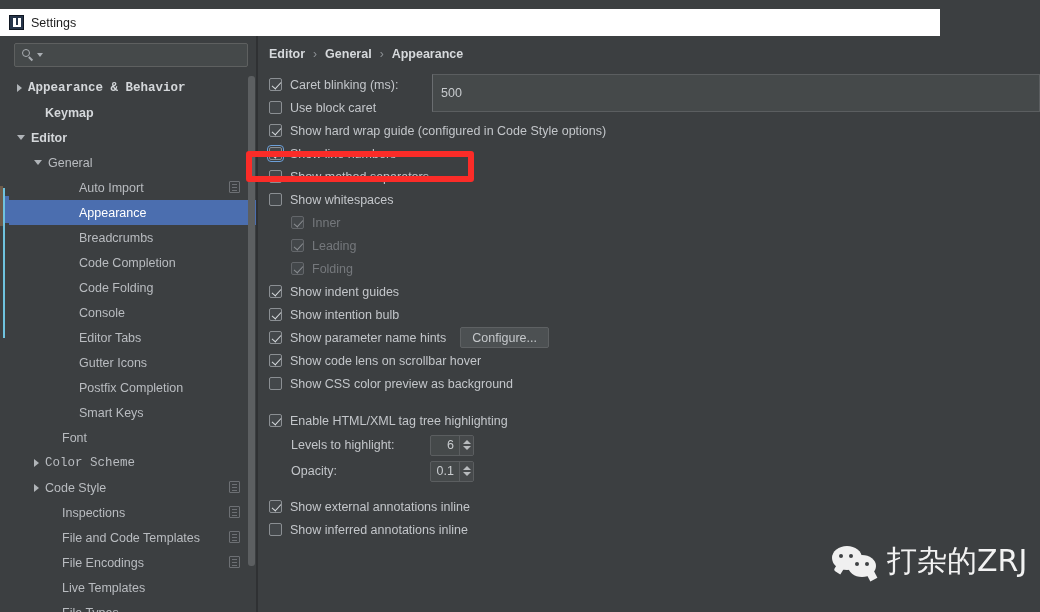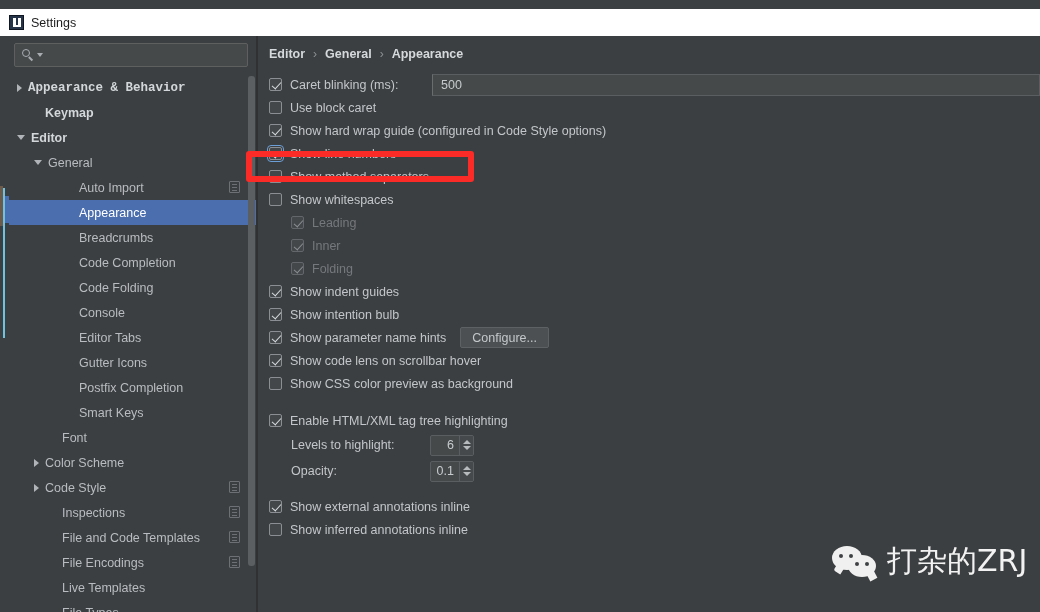--- a/index.html
+++ b/index.html
@@ -29,21 +29,21 @@
   .bg-tab-h { width: 16px; background: #3f3f41; }
   .bg-tab-i { flex: 1; background: #fbfbfb; }
   .bg-cjk {
     position: absolute; left: 676px; top: -13px;
     font-size: 22px; color: #2a2a2a; letter-spacing: 2px;
     font-family: "DejaVu Sans", sans-serif; white-space: nowrap;
   }
 
   
   .titlebar {
-    position: absolute; left: 0; top: 9px; width: 1040px; height: 27px;
+    position: absolute; left: 0; top: 9px; width: 940px; height: 27px;
     background: #ffffff; display: flex; align-items: center;
     padding-left: 9px; gap: 7px;
   }
   .ij-logo {
     width: 15px; height: 15px; background: #26354a;
     border: 1px solid #101722; position: relative; flex: 0 0 auto;
   }
   .ij-logo::before {
     content: ""; position: absolute; left: 3px; top: 2px;
     width: 3px; height: 7px; background: #ffffff;
@@ -187,21 +187,21 @@
     border-width: 0 1.8px 1.8px 0; transform: rotate(42deg);
   }
   .cb.dim { border-color: #63666a; }
   .cb.dim.checked::after { border-color: #8b8e92; }
   .cb.focused { outline: 1px solid #6c9fd8; outline-offset: 1px; }
 
   .opt-label { white-space: nowrap; }
 
   
   .caret-field {
-    position: absolute; left: 163px; top: 1px; right: 0px; height: 22px;
+    position: absolute; left: 163px; top: 1px; right: 0px; height: 38px;
     background: #45494a; border: 1px solid #5b5e60; border-left: 1px solid #6a6d70;
     display: flex; align-items: center; padding-left: 8px;
     font-size: 12.5px; color: #c8cbce;
   }
 
   .configure-btn {
     margin-left: 14px; height: 21px; padding: 0 11px;
     background: #4c5052; border: 1px solid #5e6163; border-radius: 2px;
     color: #c5c8cb; font-size: 12.5px; display: flex; align-items: center;
     font-family: "Liberation Sans", sans-serif; cursor: default;
@@ -364,21 +364,21 @@
             <span style="margin-left: 6px;">Postfix Completion</span>
           </div>
           <div class="tree-row" style="padding-left: 59px;">
             <div class="tw blank"></div>
             <span style="margin-left: 6px;">Smart Keys</span>
           </div>
           <div class="tree-row" style="padding-left: 42px;">
             <div class="tw blank"></div>
             <span style="margin-left: 6px;">Font</span>
           </div>
-          <div class="tree-row" style="padding-left: 25px;">
+          <div class="tree-row" style="padding-left: 25px; font-family: Liberation Mono, monospace;">
             <div class="tw "></div>
             <span style="margin-left: 6px;">Color Scheme</span>
           </div>
           <div class="tree-row" style="padding-left: 25px;">
             <div class="tw "></div>
             <span style="margin-left: 6px;">Code Style</span>
             <div class="row-icon"></div>
           </div>
           <div class="tree-row" style="padding-left: 42px;">
             <div class="tw blank"></div>
@@ -440,25 +440,25 @@
           <div class="opt-row">
             <div class="cb"></div>
             <span class="opt-label">Show method separators</span>
           </div>
           <div class="opt-row">
             <div class="cb"></div>
             <span class="opt-label">Show whitespaces</span>
           </div>
           <div class="opt-row indent-1 disabled">
             <div class="cb checked dim"></div>
-            <span class="opt-label">Leading</span>
+            <span class="opt-label">Inner</span>
           </div>
           <div class="opt-row indent-1 disabled">
             <div class="cb checked dim"></div>
-            <span class="opt-label">Inner</span>
+            <span class="opt-label">Leading</span>
           </div>
           <div class="opt-row indent-1 disabled">
             <div class="cb checked dim"></div>
             <span class="opt-label">Folding</span>
           </div>
           <div class="opt-row">
             <div class="cb checked"></div>
             <span class="opt-label">Show indent guides</span>
           </div>
           <div class="opt-row">

